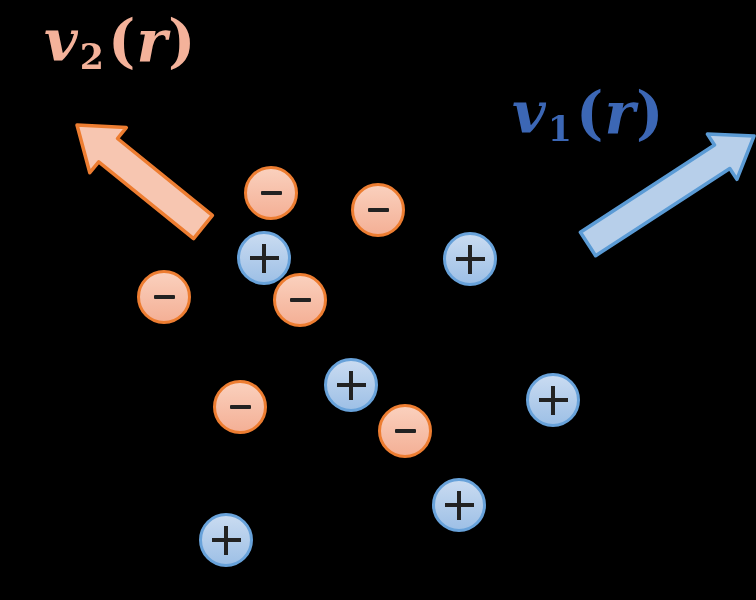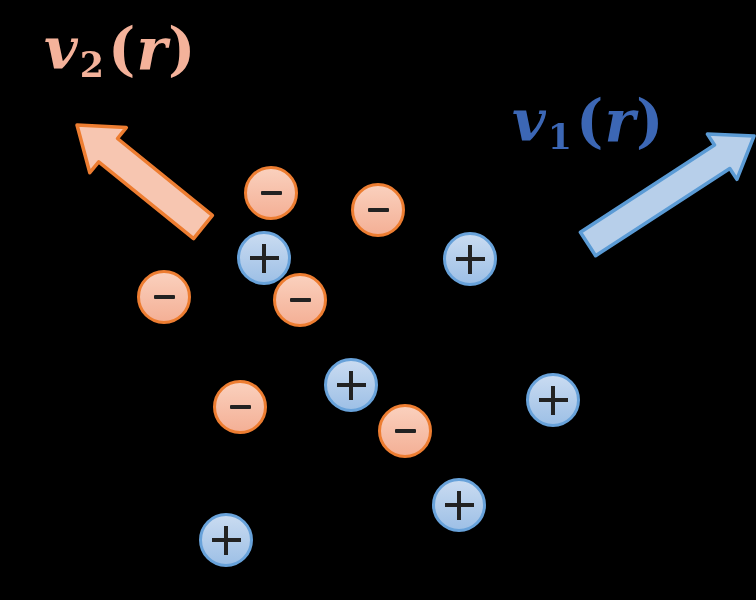--- a/index.html
+++ b/index.html
@@ -14,22 +14,22 @@
   svg{position:absolute;left:0;top:0;pointer-events:none;}
 
   
   .vlabel{
     position:absolute;
     font-size:58px;
     letter-spacing:1px;
     white-space:nowrap;
     line-height:1;
   }
-  #label-v2{left:44px;top:20px;}
-  #label-v1{left:512px;top:92px;}
+  #label-v2{left:44px;top:12px;}
+  #label-v1{left:512px;top:84px;}
   .vbase,.varg{font-style:italic;font-weight:700;}
   .vsub{font-weight:700;font-size:0.60em;position:relative;top:0.24em;margin:0 3px 0 1px;}
   .vparen{font-weight:700;}
 
   
   .particle{
     position:absolute;
     width:54px;height:54px;
     box-sizing:border-box;
     border-radius:50%;

